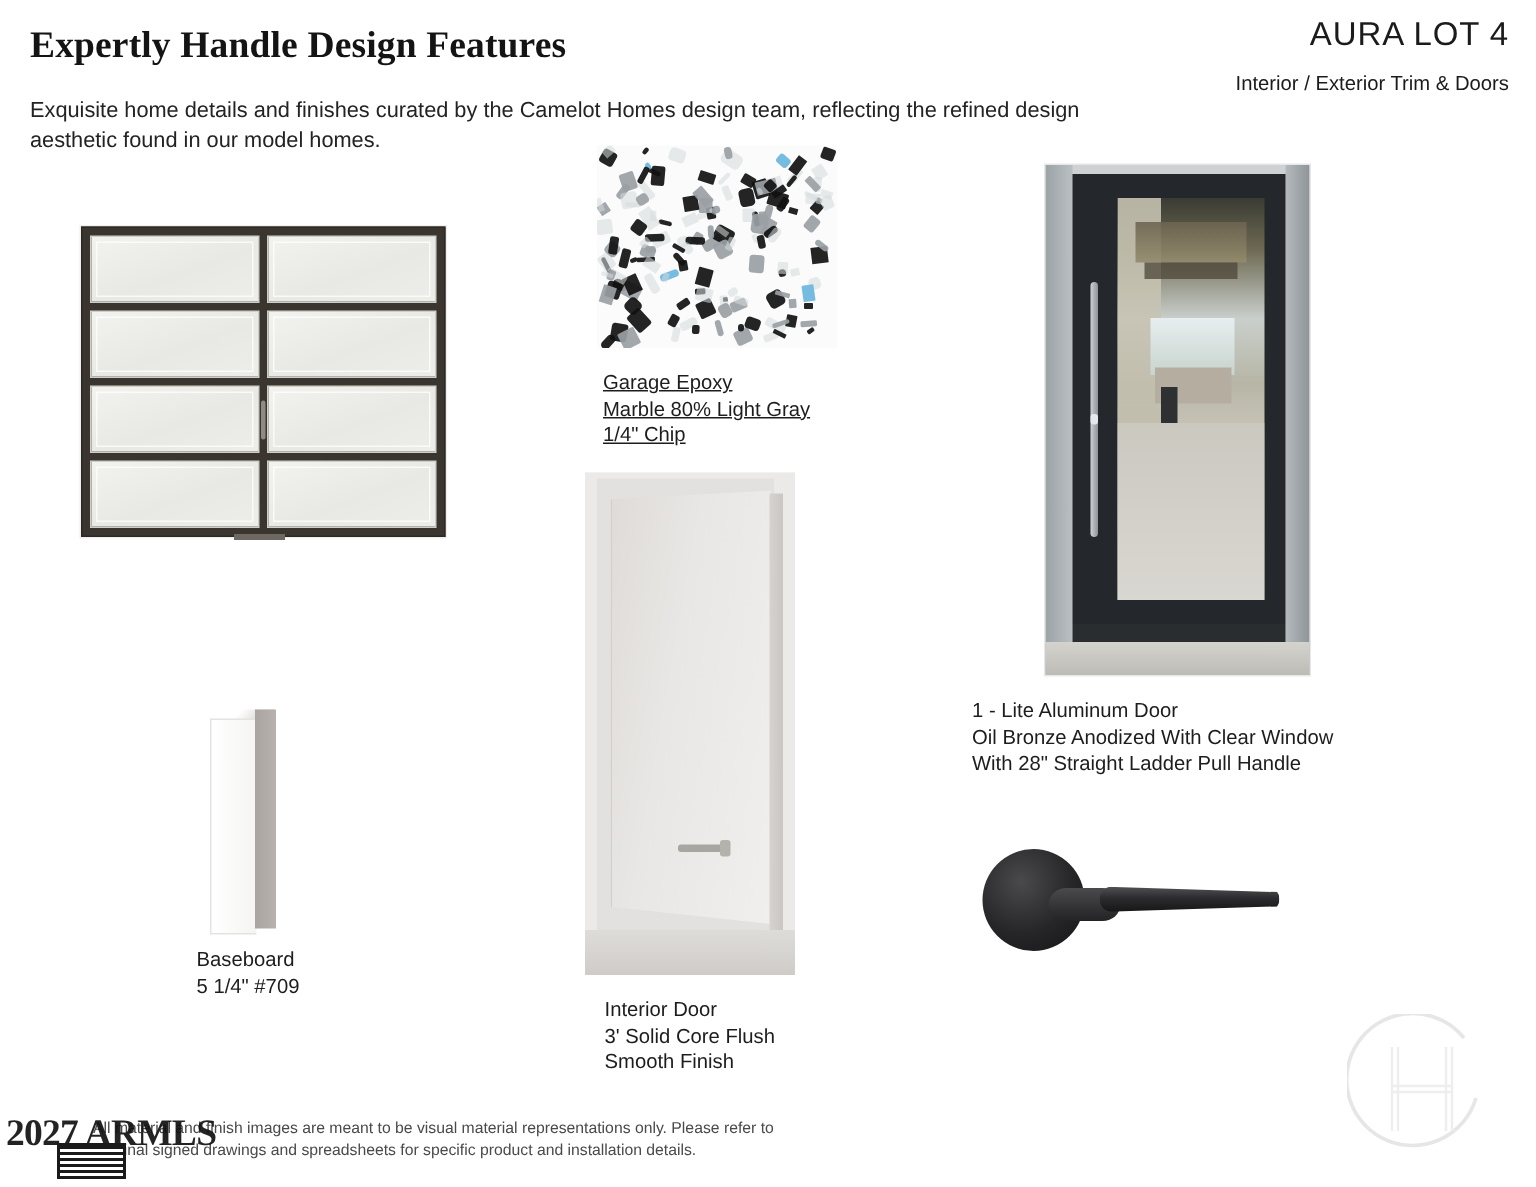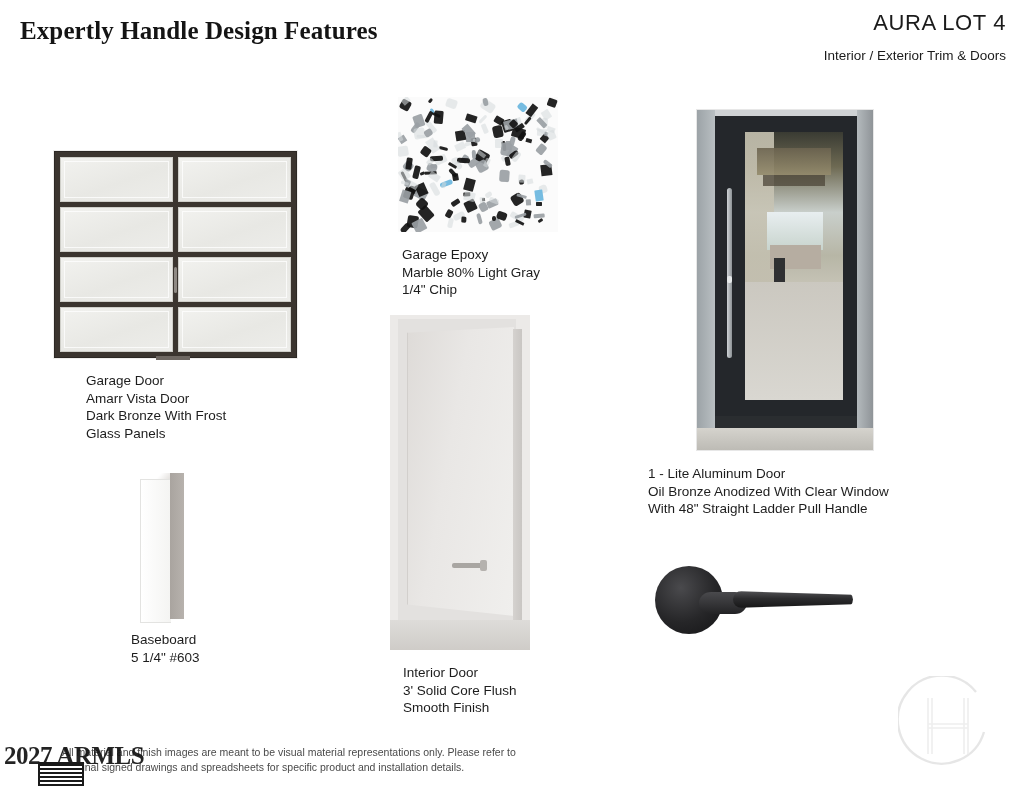--- a/index.html
+++ b/index.html
@@ -35,21 +35,21 @@
     text-align:right;white-space:nowrap;
   }
 
   
   .caption{
     position:absolute;
     font-size:13.5px;line-height:17.5px;color:#1d1d1d;
     white-space:pre-line;
   }
   #cap-garage-door{left:86px;top:372px;}
-  #cap-garage-epoxy{left:402px;top:246px;}
+  #cap-garage-epoxy{left:402px;top:246px;text-decoration:underline;}
   #cap-aluminum-door{left:648px;top:465px;}
   #cap-baseboard{left:131px;top:631px;}
   #cap-interior-door{left:403px;top:664px;}
   #cap-hardware{left:668px;top:655px;}
 
   
   .garage-door{
     position:absolute;left:54px;top:151px;width:243px;height:207px;
     background:#3b352f;
     border:1px solid #2c2824;
@@ -212,20 +212,21 @@
     position:absolute;left:898px;top:676px;width:100px;height:100px;
     opacity:.35;
   }
 </style>
 </head>
 <body>
 
 <div class="page">
 
   <div class="headline">Expertly Handle Design Features</div>
+  <div class="subhead">Exquisite home details and finishes curated by the Camelot Homes design team, reflecting the refined design aesthetic found in our model homes.</div>
   <div class="lot-title">AURA LOT 4</div>
   <div class="lot-sub">Interior / Exterior
 Trim &amp; Doors</div>
 
   <div class="garage-door">
     <div class="gd-row">
       <div class="gd-panel"></div>
       <div class="gd-panel"></div>
     </div>
     <div class="gd-row">
@@ -236,24 +237,20 @@
       <div class="gd-panel"></div>
       <div class="gd-panel"></div>
     </div>
     <div class="gd-row">
       <div class="gd-panel"></div>
       <div class="gd-panel"></div>
     </div>
     <div class="gd-handle"></div>
     <div class="gd-bottombar"></div>
   </div>
-  <div class="caption" id="cap-garage-door">Garage Door
-Amarr Vista Door
-Dark Bronze With Frost
-Glass Panels</div>
 
   <div class="epoxy" id="epoxy-swatch">
       <span style="left: 30.3011px; top: 2.47761px; width: 5.25604px; height: 3.35352px; background: rgb(17, 17, 17); opacity: 0.92; transform: rotate(311.101deg); border-radius: 2.26993px;"></span>
       <span style="left: 110.643px; top: 124.503px; width: 9.9486px; height: 5.43273px; background: rgb(214, 218, 221); opacity: 0.55; transform: rotate(339.557deg); border-radius: 1.36243px;"></span>
       <span style="left: 119.536px; top: 20.1622px; width: 3.66706px; height: 11.306px; background: rgb(214, 218, 221); opacity: 0.55; transform: rotate(162.394deg); border-radius: 0.0882196px;"></span>
       <span style="left: 41.1277px; top: 49.6808px; width: 8.66442px; height: 3.06297px; background: rgb(17, 17, 17); opacity: 0.92; transform: rotate(14.099deg); border-radius: 1.82118px;"></span>
       <span style="left: 104.01px; top: 22.6756px; width: 10.4156px; height: 11.9265px; background: rgb(17, 17, 17); opacity: 0.92; transform: rotate(162.587deg); border-radius: 1.04744px;"></span>
       <span style="left: 142.505px; top: 67.7417px; width: 10.9049px; height: 10.6082px; background: rgb(17, 17, 17); opacity: 0.92; transform: rotate(173.075deg); border-radius: 0.0535422px;"></span>
       <span style="left: 138.539px; top: 31.6292px; width: 9.70405px; height: 7.02647px; background: rgb(214, 218, 221); opacity: 0.55; transform: rotate(1.90111deg); border-radius: 1.08217px;"></span>
       <span style="left: 34.1608px; top: 65.7957px; width: 3.53128px; height: 7.0779px; background: rgb(154, 160, 164); opacity: 0.92; transform: rotate(259.712deg); border-radius: 1.70774px;"></span>
@@ -417,29 +414,29 @@
         <div class="ap-chair"></div>
         <div class="ap-floor"></div>
       </div>
     </div>
     <div class="ap-pull"></div>
     <div class="ap-threshold"></div>
     <div class="ap-ground"></div>
   </div>
   <div class="caption" id="cap-aluminum-door">1 - Lite Aluminum Door
 Oil Bronze Anodized With Clear Window
-With 48" Straight Ladder Pull Handle</div>
+With 28" Straight Ladder Pull Handle</div>
 
   <div class="baseboard">
     <div class="bb-top"></div>
     <div class="bb-face"></div>
     <div class="bb-side"></div>
   </div>
   <div class="caption" id="cap-baseboard">Baseboard
-5 1/4" #603</div>
+5 1/4" #709</div>
 
   <div class="int-photo">
     <div class="id-wall"></div>
     <div class="id-jamb"></div>
     <div class="id-slab"></div>
     <div class="id-edge"></div>
     <div class="id-lever"></div>
     <div class="id-floor"></div>
   </div>
   <div class="caption" id="cap-interior-door">Interior Door

